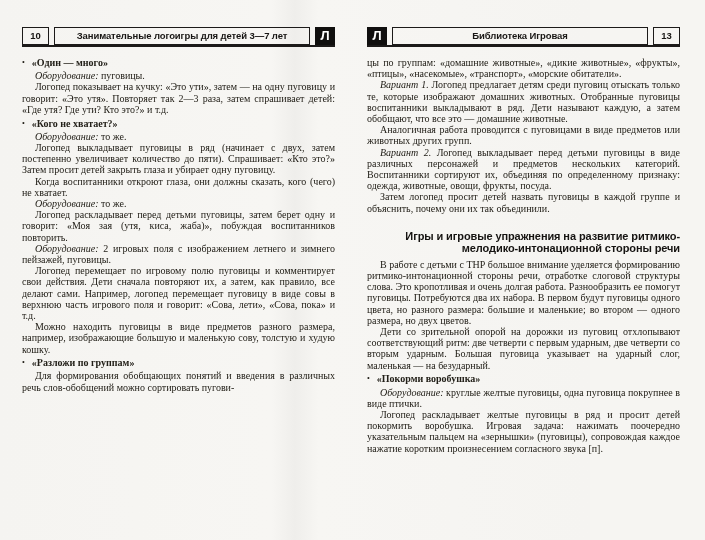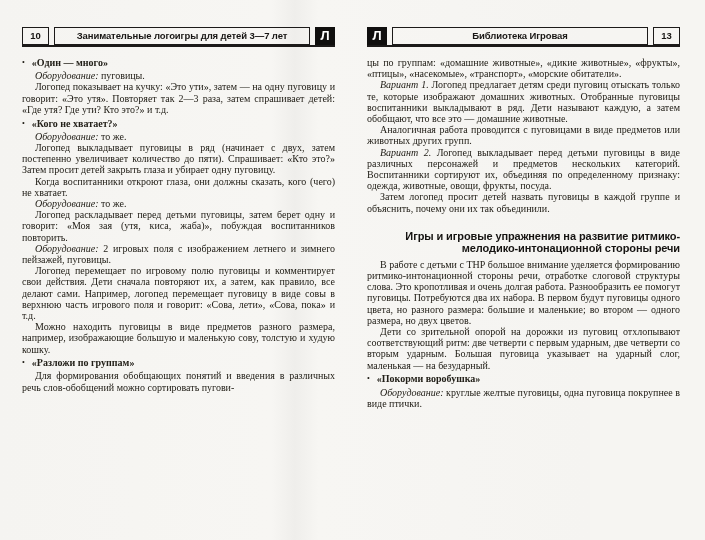--- a/index.html
+++ b/index.html
@@ -96,16 +96,17 @@
         <p class="para noindent"><span>цы по группам: «домашние животные», «дикие животные», «фрукты», «птицы», «насекомые», «транспорт», «морские обитатели».</span></p>
         <p class="para"><span class="it">Вариант 1.</span><span> Логопед предлагает детям среди пуговиц отыскать только те, которые изображают домашних животных. Отобранные пуговицы воспитанники выкладывают в ряд. Дети называют каждую, а затем обобщают, что все это — домашние животные.</span></p>
         <p class="para"><span>Аналогичная работа проводится с пуговицами в виде предметов или животных других групп.</span></p>
         <p class="para"><span class="it">Вариант 2.</span><span> Логопед выкладывает перед детьми пуговицы в виде различных персонажей и предметов нескольких категорий. Воспитанники сортируют их, объединяя по определенному признаку: одежда, животные, овощи, фрукты, посуда.</span></p>
         <p class="para"><span>Затем логопед просит детей назвать пуговицы в каждой группе и объяснить, почему они их так объединили.</span></p>
         <div class="section-heading">Игры и игровые упражнения на развитие ритмико-мелодико-интонационной стороны речи</div>
         <p class="para"><span>В работе с детьми с ТНР большое внимание уделяется формированию ритмико-интонационной стороны речи, отработке слоговой структуры слова. Это кропотливая и очень долгая работа. Разнообразить ее помогут пуговицы. Потребуются два их набора. В первом будут пуговицы одного цвета, но разного размера: большие и маленькие; во втором — одного размера, но двух цветов.</span></p>
         <p class="para"><span>Дети со зрительной опорой на дорожки из пуговиц отхлопывают соответствующий ритм: две четверти с первым ударным, две четверти со вторым ударным. Большая пуговица указывает на ударный слог, маленькая — на безударный.</span></p>
         <div class="game-heading"><span class="blt">•</span><span>«Покорми воробушка»</span></div>
         <p class="para"><span class="it">Оборудование:</span><span> круглые желтые пуговицы, одна пуговица покрупнее в виде птички.</span></p>
+        <p class="para"><span>Логопед раскладывает желтые пуговицы в ряд и просит детей покормить воробушка. Игровая задача: нажимать поочередно указательным пальцем на «зернышки» (пуговицы), сопровождая каждое нажатие коротким произнесением согласного звука [п].</span></p>
       </div>
   </div>
 
 </div>
 
 </body></html>

